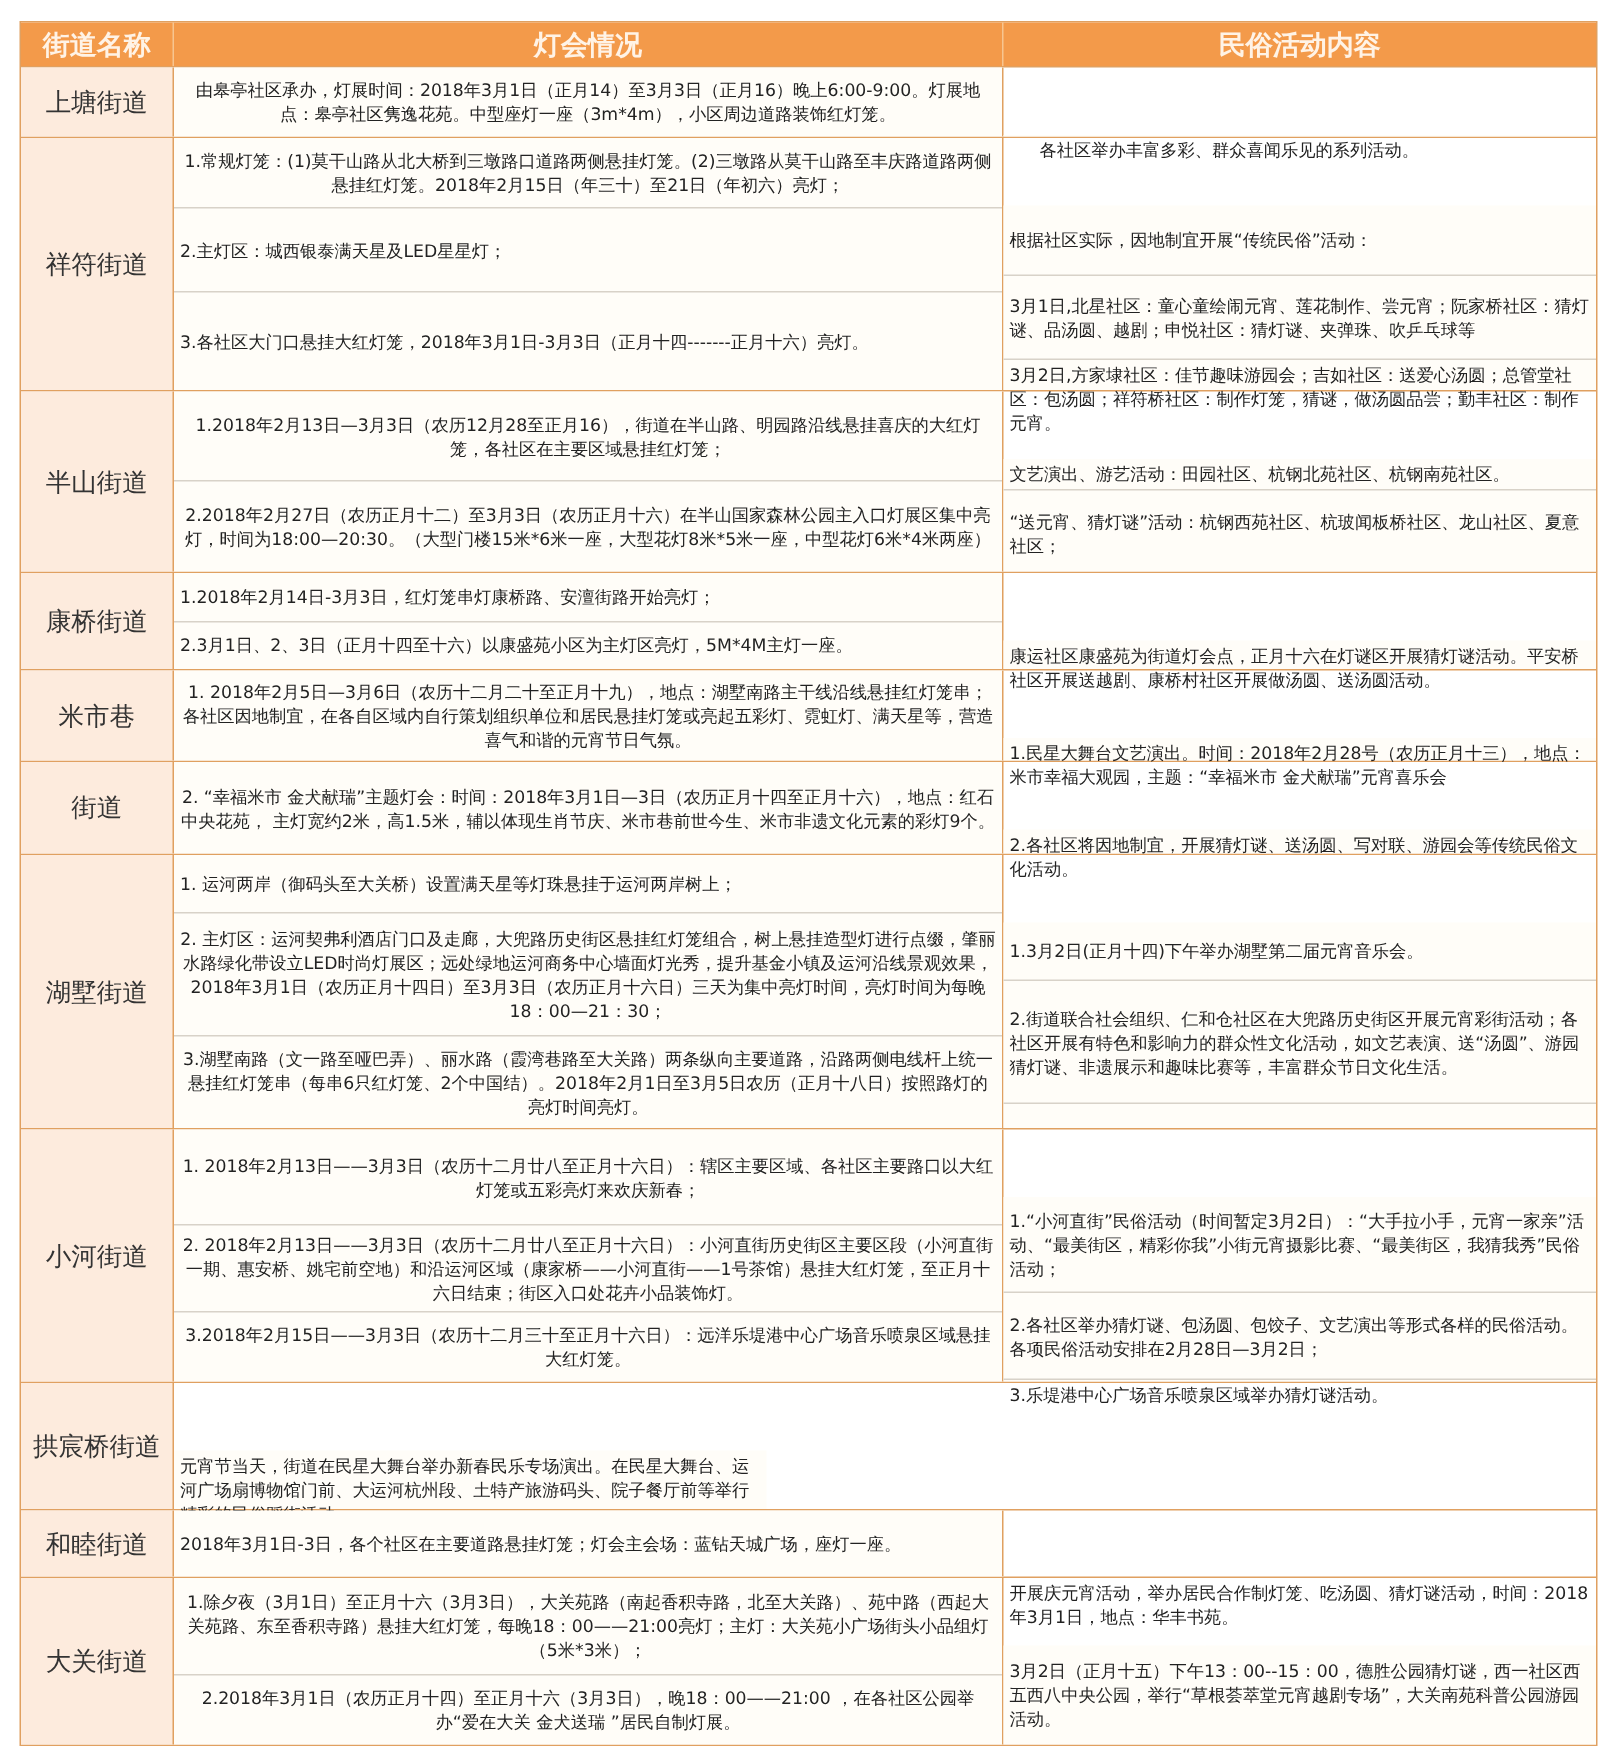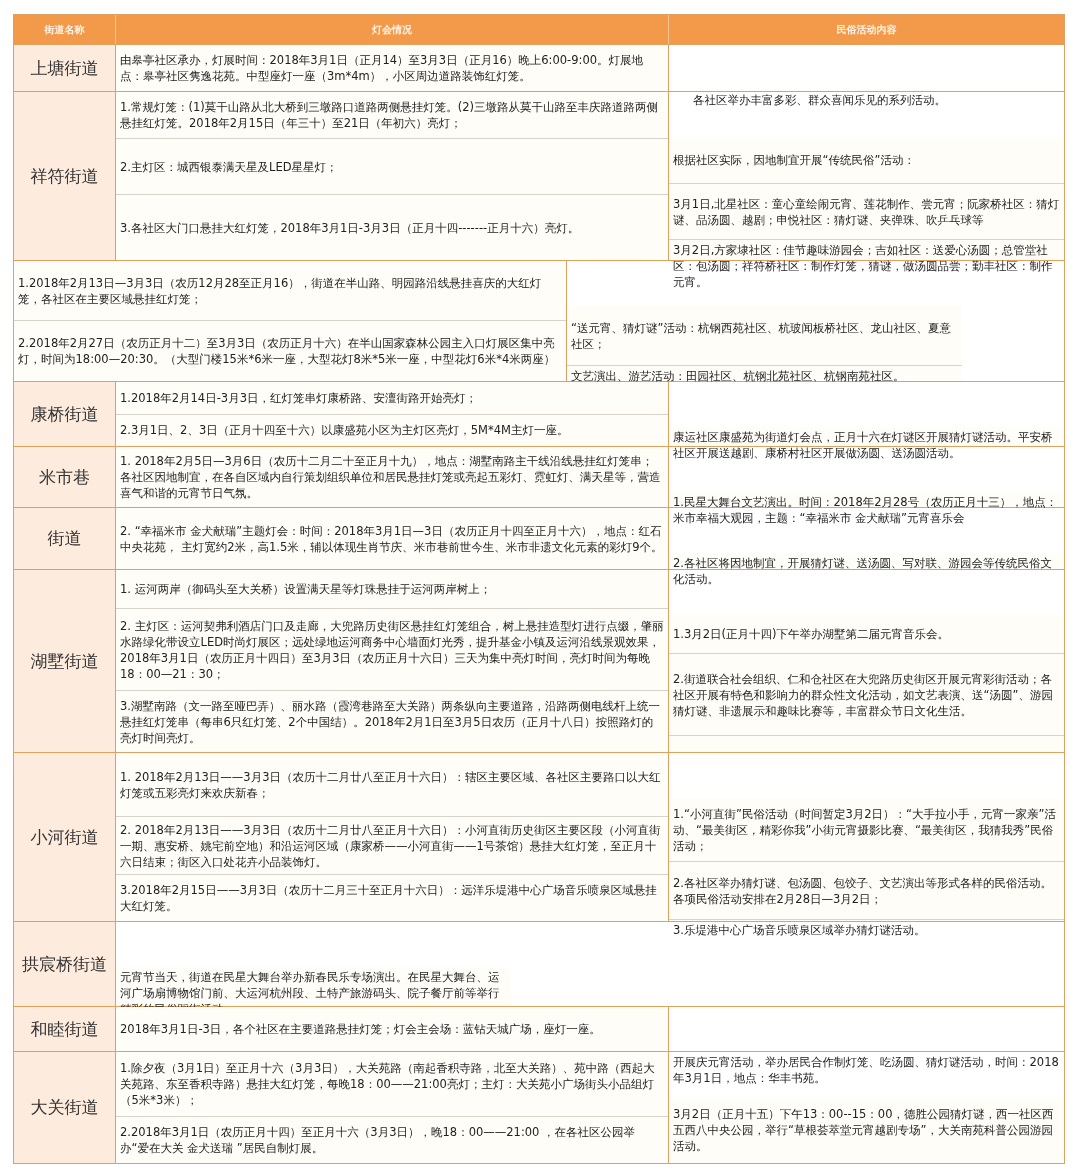--- a/index.html
+++ b/index.html
@@ -1,32 +1,32 @@
 <!DOCTYPE html>
 <html><head>
 <meta charset="utf-8">
 <style>
   html, body { margin: 0; padding: 0; background: #ffffff; }
   body { width: 1080px; height: 1173px; position: relative; overflow: hidden;
          font-family: "DejaVu Sans", "Liberation Sans", sans-serif; color: #222; }
   .tbl { position: absolute; left: 13px; top: 14px; width: 1052px;
          border: 1px solid #e0a060; box-sizing: border-box; }
   .hdr { display: flex; height: 29px; background: #f39a4a; color: #fff3e6;
-         font-size: 10px; font-weight: bold; }
+         font-size: 18px; font-weight: bold; }
   .hdr > div { display: flex; align-items: center; justify-content: center;
                border-right: 1px solid #f7c590; box-sizing: border-box; }
   .hdr > div:last-child { border-right: none; }
   .c0 { width: 102px; flex: 0 0 102px; }
   .c1 { width: 553px; flex: 0 0 553px; }
   .c2 { width: 395px; flex: 0 0 395px; }
   .row { display: flex; border-top: 1px solid #e0a060; }
   .name { background: #fdebdd; display: flex; align-items: center; justify-content: center;
           font-size: 17px; color: #333; border-right: 1px solid #e0a060; box-sizing: border-box; }
   .col { display: flex; flex-direction: column; box-sizing: border-box; }
-  .col.mid { border-right: 1px solid #e0a060; background: #fffdf8; }
+  .col.mid { border-right: 1px solid #e0a060; background: #fffdf8; text-align: center; }
   .col.right { background: #fffdf8; margin-top: 45px; }
   .cell { flex: 1; display: flex; align-items: center; padding: 2px 4px; box-sizing: border-box;
           font-size: 11.5px; line-height: 16px; border-top: 1px solid #d8d2c8; color: #222; }
   .cell:first-child { border-top: none; }
 </style>
 </head>
 <body>
 
 <div class="tbl">
   <div class="hdr">
@@ -53,27 +53,28 @@
       <div class="cell">3.各社区大门口悬挂大红灯笼，2018年3月1日-3月3日（正月十四-------正月十六）亮灯。</div>
     </div>
     <div class="col right c2">
       <div class="cell" style="flex:0 0 46px">根据社区实际，因地制宜开展“传统民俗”活动：</div>
       <div class="cell" style="flex:0 0 56px">3月1日,北星社区：童心童绘闹元宵、莲花制作、尝元宵；阮家桥社区：猜灯谜、品汤圆、越剧；申悦社区：猜灯谜、夹弹珠、吹乒乓球等</div>
       <div class="cell">3月2日,方家埭社区：佳节趣味游园会；吉如社区：送爱心汤圆；总管堂社区：包汤圆；祥符桥社区：制作灯笼，猜谜，做汤圆品尝；勤丰社区：制作元宵。</div>
     </div>
   </div>
 
   <div class="row" style="height:120px">
+    <div class="name c0">半山街道</div>
     <div class="col mid c1">
       <div class="cell" style="flex:0 0 59px">1.2018年2月13日—3月3日（农历12月28至正月16），街道在半山路、明园路沿线悬挂喜庆的大红灯笼，各社区在主要区域悬挂红灯笼；</div>
       <div class="cell">2.2018年2月27日（农历正月十二）至3月3日（农历正月十六）在半山国家森林公园主入口灯展区集中亮灯，时间为18:00—20:30。（大型门楼15米*6米一座，大型花灯8米*5米一座，中型花灯6米*4米两座）</div>
     </div>
     <div class="col right c2">
+      <div class="cell">文艺演出、游艺活动：田园社区、杭钢北苑社区、杭钢南苑社区。</div>
       <div class="cell" style="flex:0 0 59px">“送元宵、猜灯谜”活动：杭钢西苑社区、杭玻闻板桥社区、龙山社区、夏意社区；</div>
-      <div class="cell">文艺演出、游艺活动：田园社区、杭钢北苑社区、杭钢南苑社区。</div>
     </div>
   </div>
 
   <div class="row" style="height:64px">
     <div class="name c0">康桥街道</div>
     <div class="col mid c1">
       <div class="cell">1.2018年2月14日-3月3日，红灯笼串灯康桥路、安澶街路开始亮灯；</div>
       <div class="cell">2.3月1日、2、3日（正月十四至十六）以康盛苑小区为主灯区亮灯，5M*4M主灯一座。</div>
     </div>
     <div class="col right c2">

